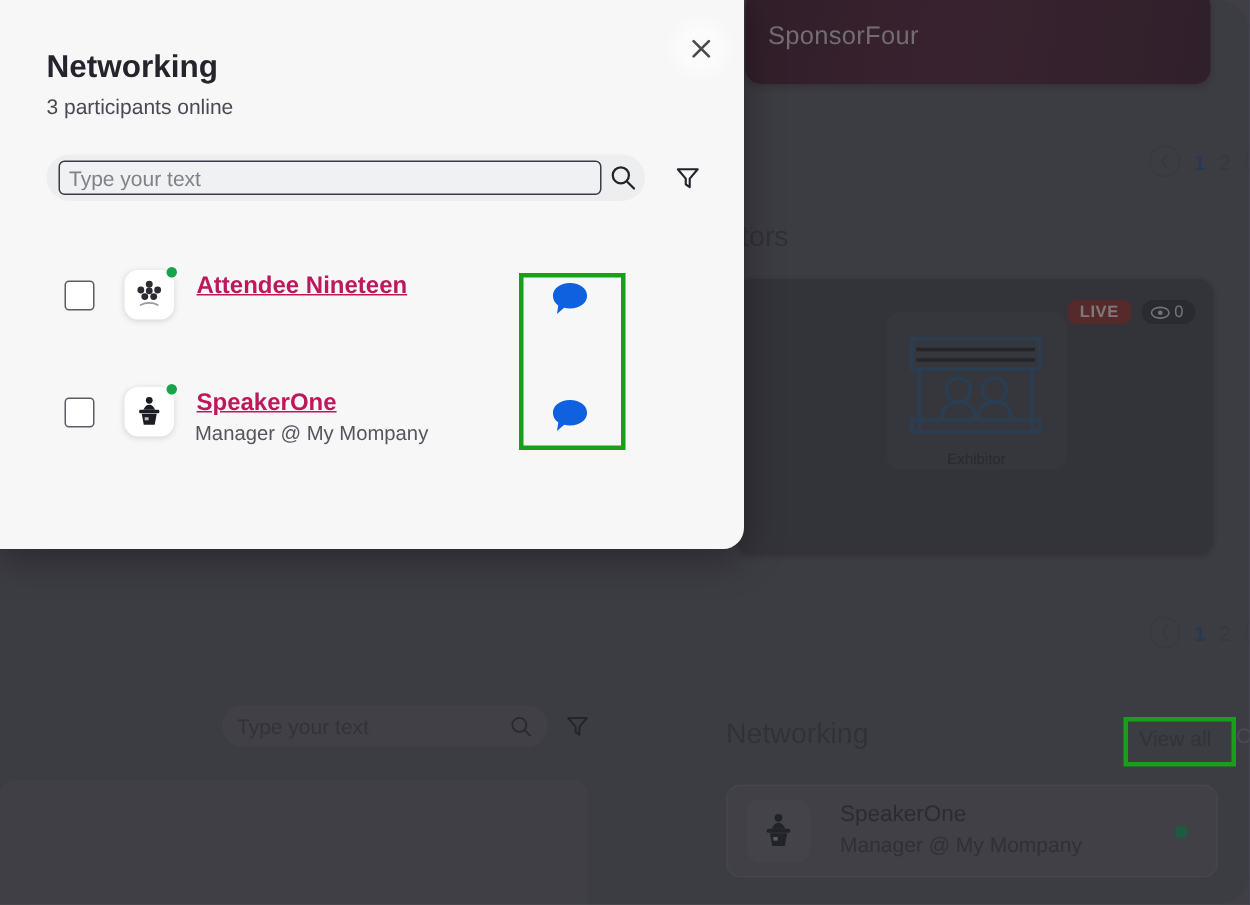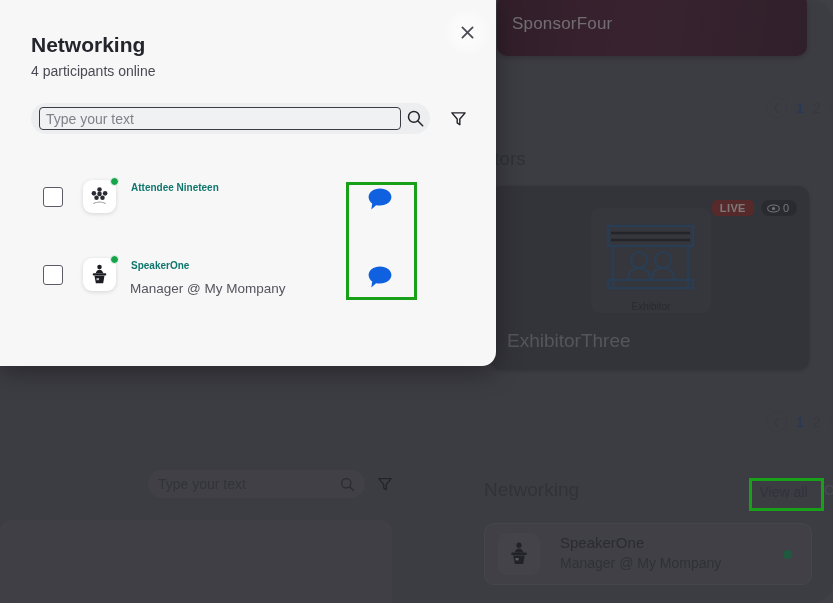--- a/index.html
+++ b/index.html
@@ -170,21 +170,21 @@
   .pavatar-wrap{position:absolute;left:52px;top:10px;}
   .pavatar{
     width:33px;height:33px;border-radius:9px;background:#fff;
     box-shadow:0 1px 4px rgba(0,0,0,.14);
     display:flex;align-items:center;justify-content:center;
   }
   .pstatus{
     position:absolute;right:-3px;top:-3px;width:7px;height:7px;border-radius:50%;
     background:#17a34a;border:1.5px solid #f7f7f7;
   }
-  .pname{position:absolute;left:100px;top:12px;font-size:10px;font-weight:700;color:#0f766e;}
+  .pname{position:absolute;left:100px;top:12px;font-size:16px;font-weight:700;color:#be185d;text-decoration:underline;}
   .prole{position:absolute;left:99px;top:33px;font-size:13.5px;color:#55555f;}
   .pchat{
     position:absolute;left:336px;top:17px;cursor:pointer;
   }
 
   
   .hl-box{
     position:absolute;border:3px solid #18a018;pointer-events:none;
   }
   #hl-chat{left:346px;top:182px;width:65px;height:112px;}
@@ -235,21 +235,20 @@
       <line x1="8" y1="16" x2="87" y2="16" stroke="#1f1f28" stroke-width="2.4"></line>
       <line x1="10" y1="22" x2="10" y2="62" stroke="#2e5a80" stroke-width="2.4"></line>
       <line x1="85" y1="22" x2="85" y2="62" stroke="#2e5a80" stroke-width="2.4"></line>
       <circle cx="36" cy="36" r="8" fill="none" stroke="#2e5a80" stroke-width="2.2"></circle>
       <path d="M25 56 q0 -12 11 -12 q11 0 11 12" fill="none" stroke="#2e5a80" stroke-width="2.2"></path>
       <circle cx="60" cy="36" r="8" fill="none" stroke="#2e5a80" stroke-width="2.2"></circle>
       <path d="M49 56 q0 -12 11 -12 q11 0 11 12" fill="none" stroke="#2e5a80" stroke-width="2.2"></path>
       <rect x="5" y="56" width="85" height="8" fill="none" stroke="#2e5a80" stroke-width="2.4"></rect>
     </svg>
     <div class="exh-illus-label">Exhibitor</div>
-    <div class="exh-name">ExhibitorThree</div>
   </div>
 
   <div class="pager" id="pager-2">
     <span class="circ">❮</span>
     <span class="pg-num">1</span>
     <span class="pg-num inactive">2</span>
     <span class="circ">❯</span>
   </div>
 
   <div class="sec-heading" id="networking-heading">Networking</div>
@@ -290,21 +289,21 @@
 <div id="modal">
 
   <div id="modal-close">
     <svg width="13" height="13" viewBox="0 0 14 14">
       <line x1="1.5" y1="1.5" x2="12.5" y2="12.5" stroke="#4a4a52" stroke-width="1.9" stroke-linecap="round"></line>
       <line x1="12.5" y1="1.5" x2="1.5" y2="12.5" stroke="#4a4a52" stroke-width="1.9" stroke-linecap="round"></line>
     </svg>
   </div>
 
   <div id="modal-title">Networking</div>
-  <div id="modal-subtitle">4 participants online</div>
+  <div id="modal-subtitle">3 participants online</div>
 
   <div class="modal-search-row">
     <div class="search-pill">
       <input id="modal-search-input" type="text" placeholder="Type your text" style="">
       <span class="icon-btn">
         <svg width="17" height="17" viewBox="0 0 18 18">
           <circle cx="7.3" cy="7.3" r="5.7" fill="none" stroke="#23232b" stroke-width="1.6"></circle>
           <line x1="11.6" y1="11.6" x2="16.6" y2="16.6" stroke="#23232b" stroke-width="1.6" stroke-linecap="round"></line>
         </svg>
       </span>

